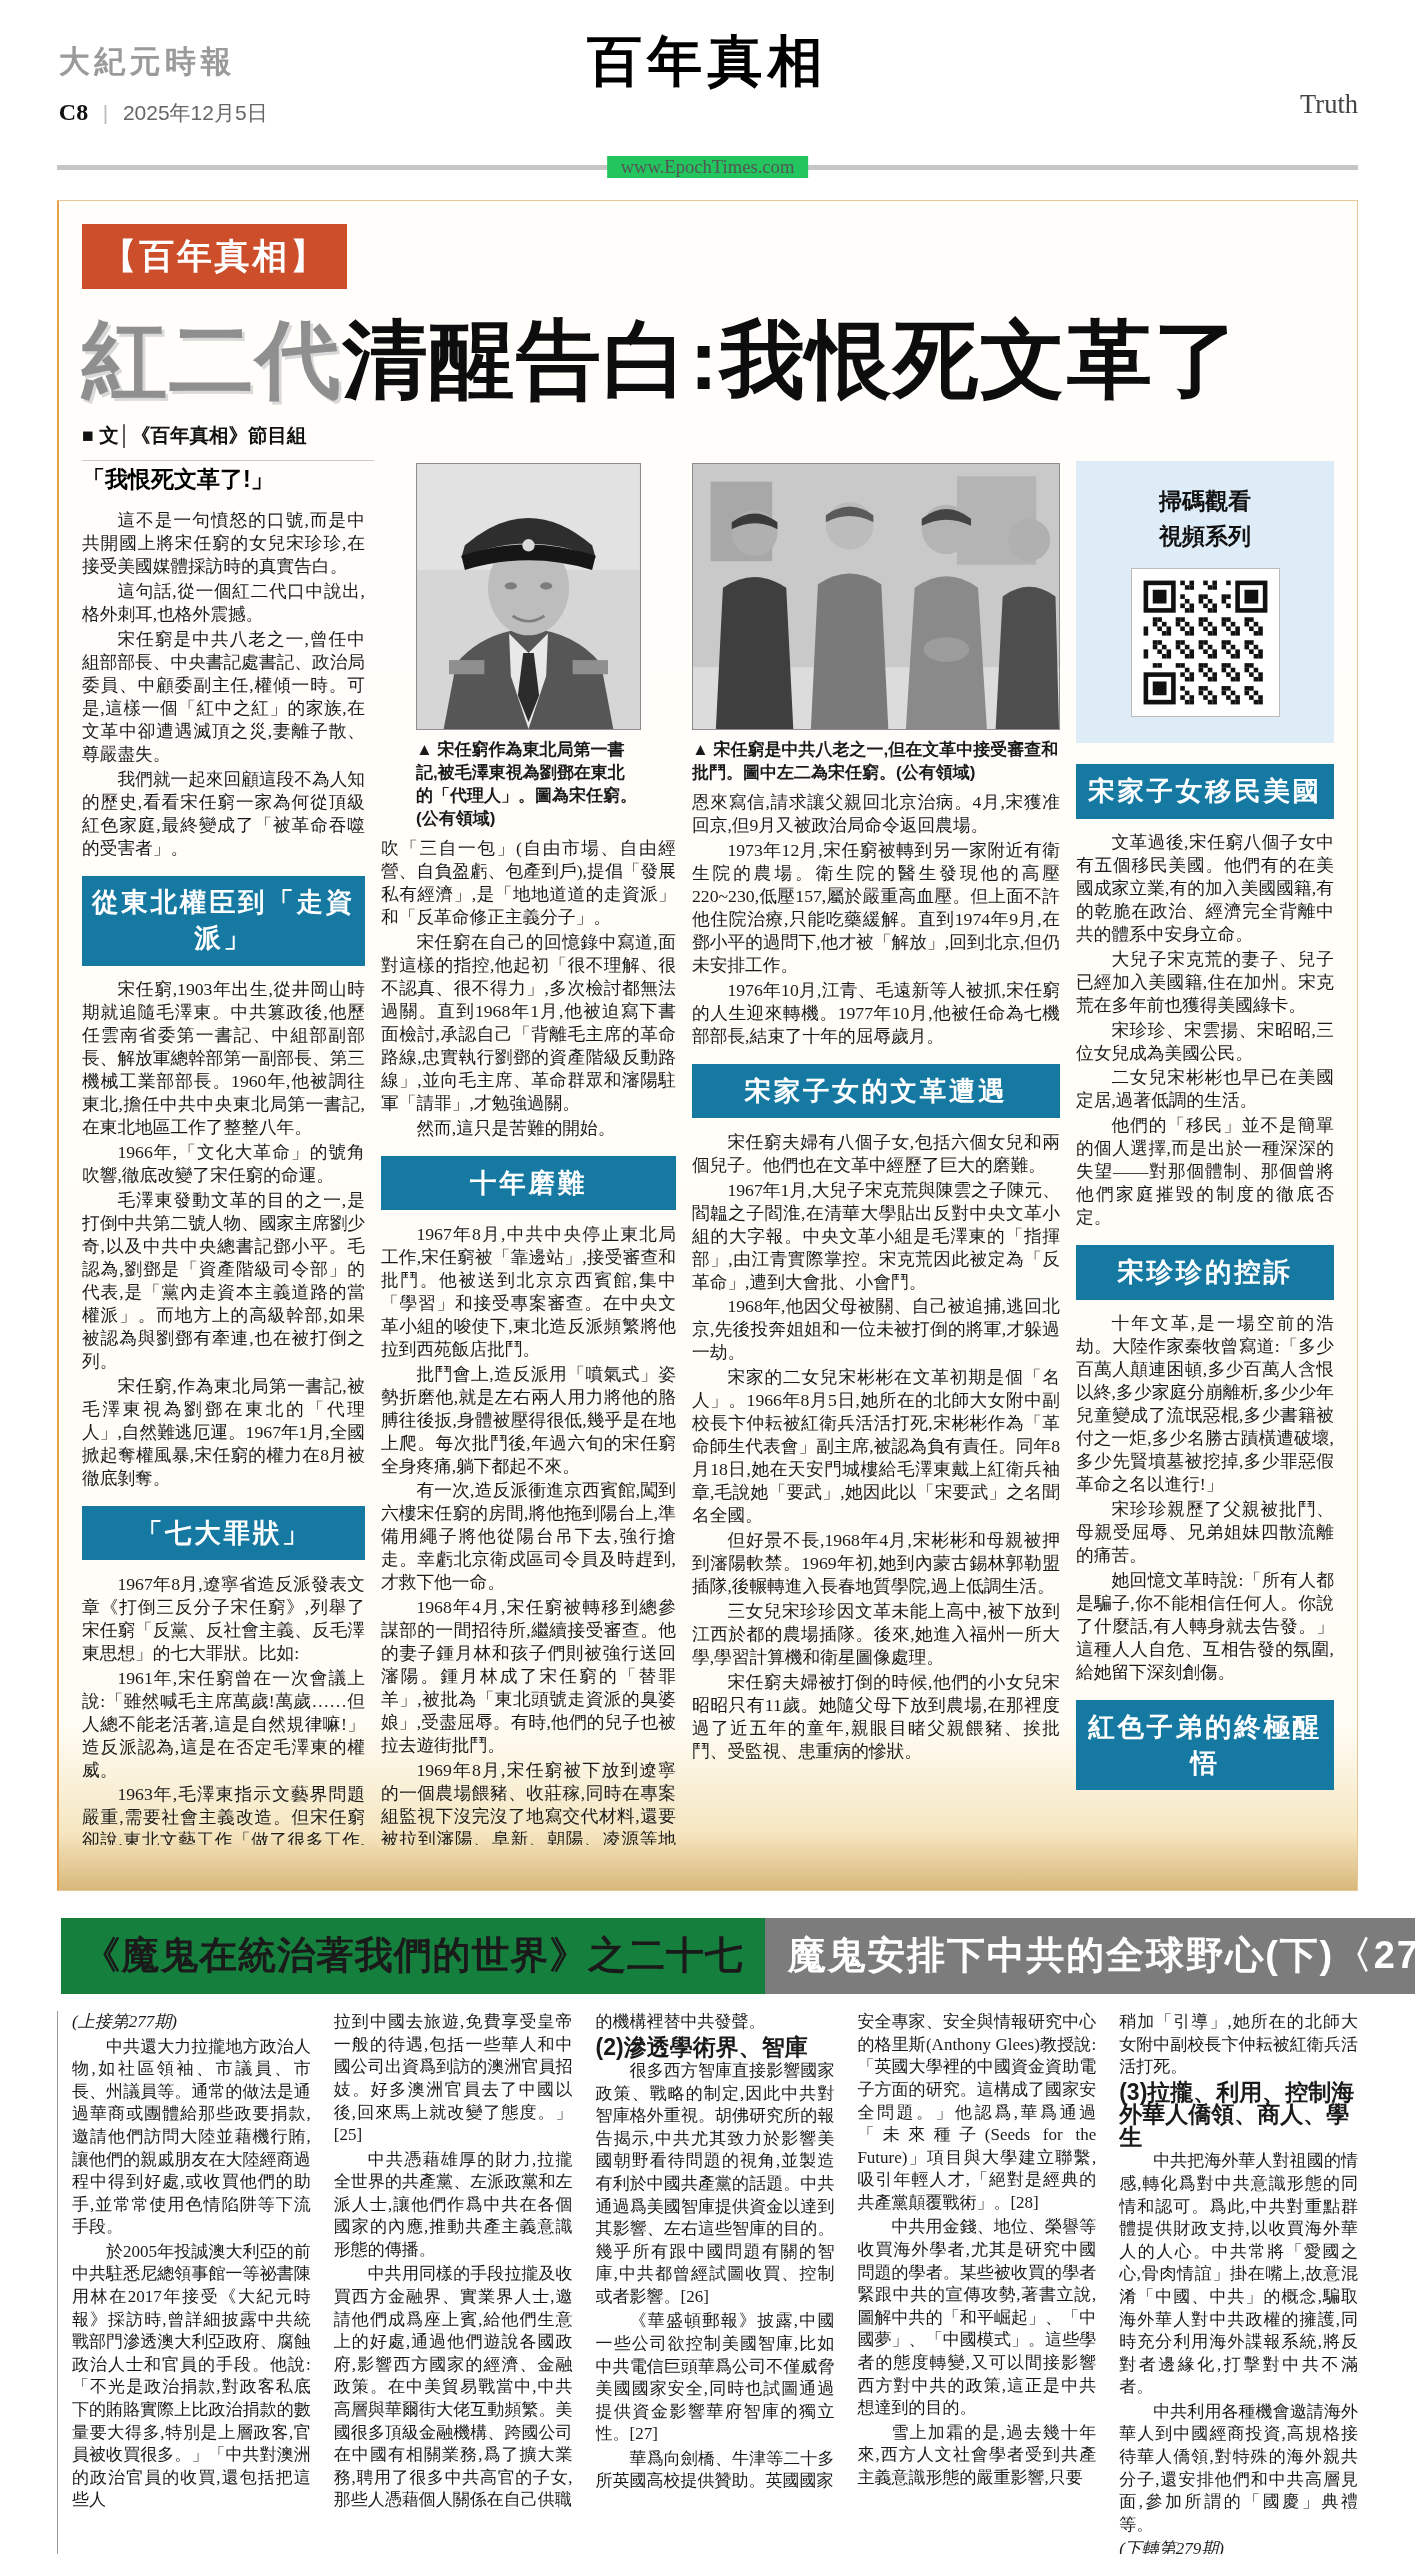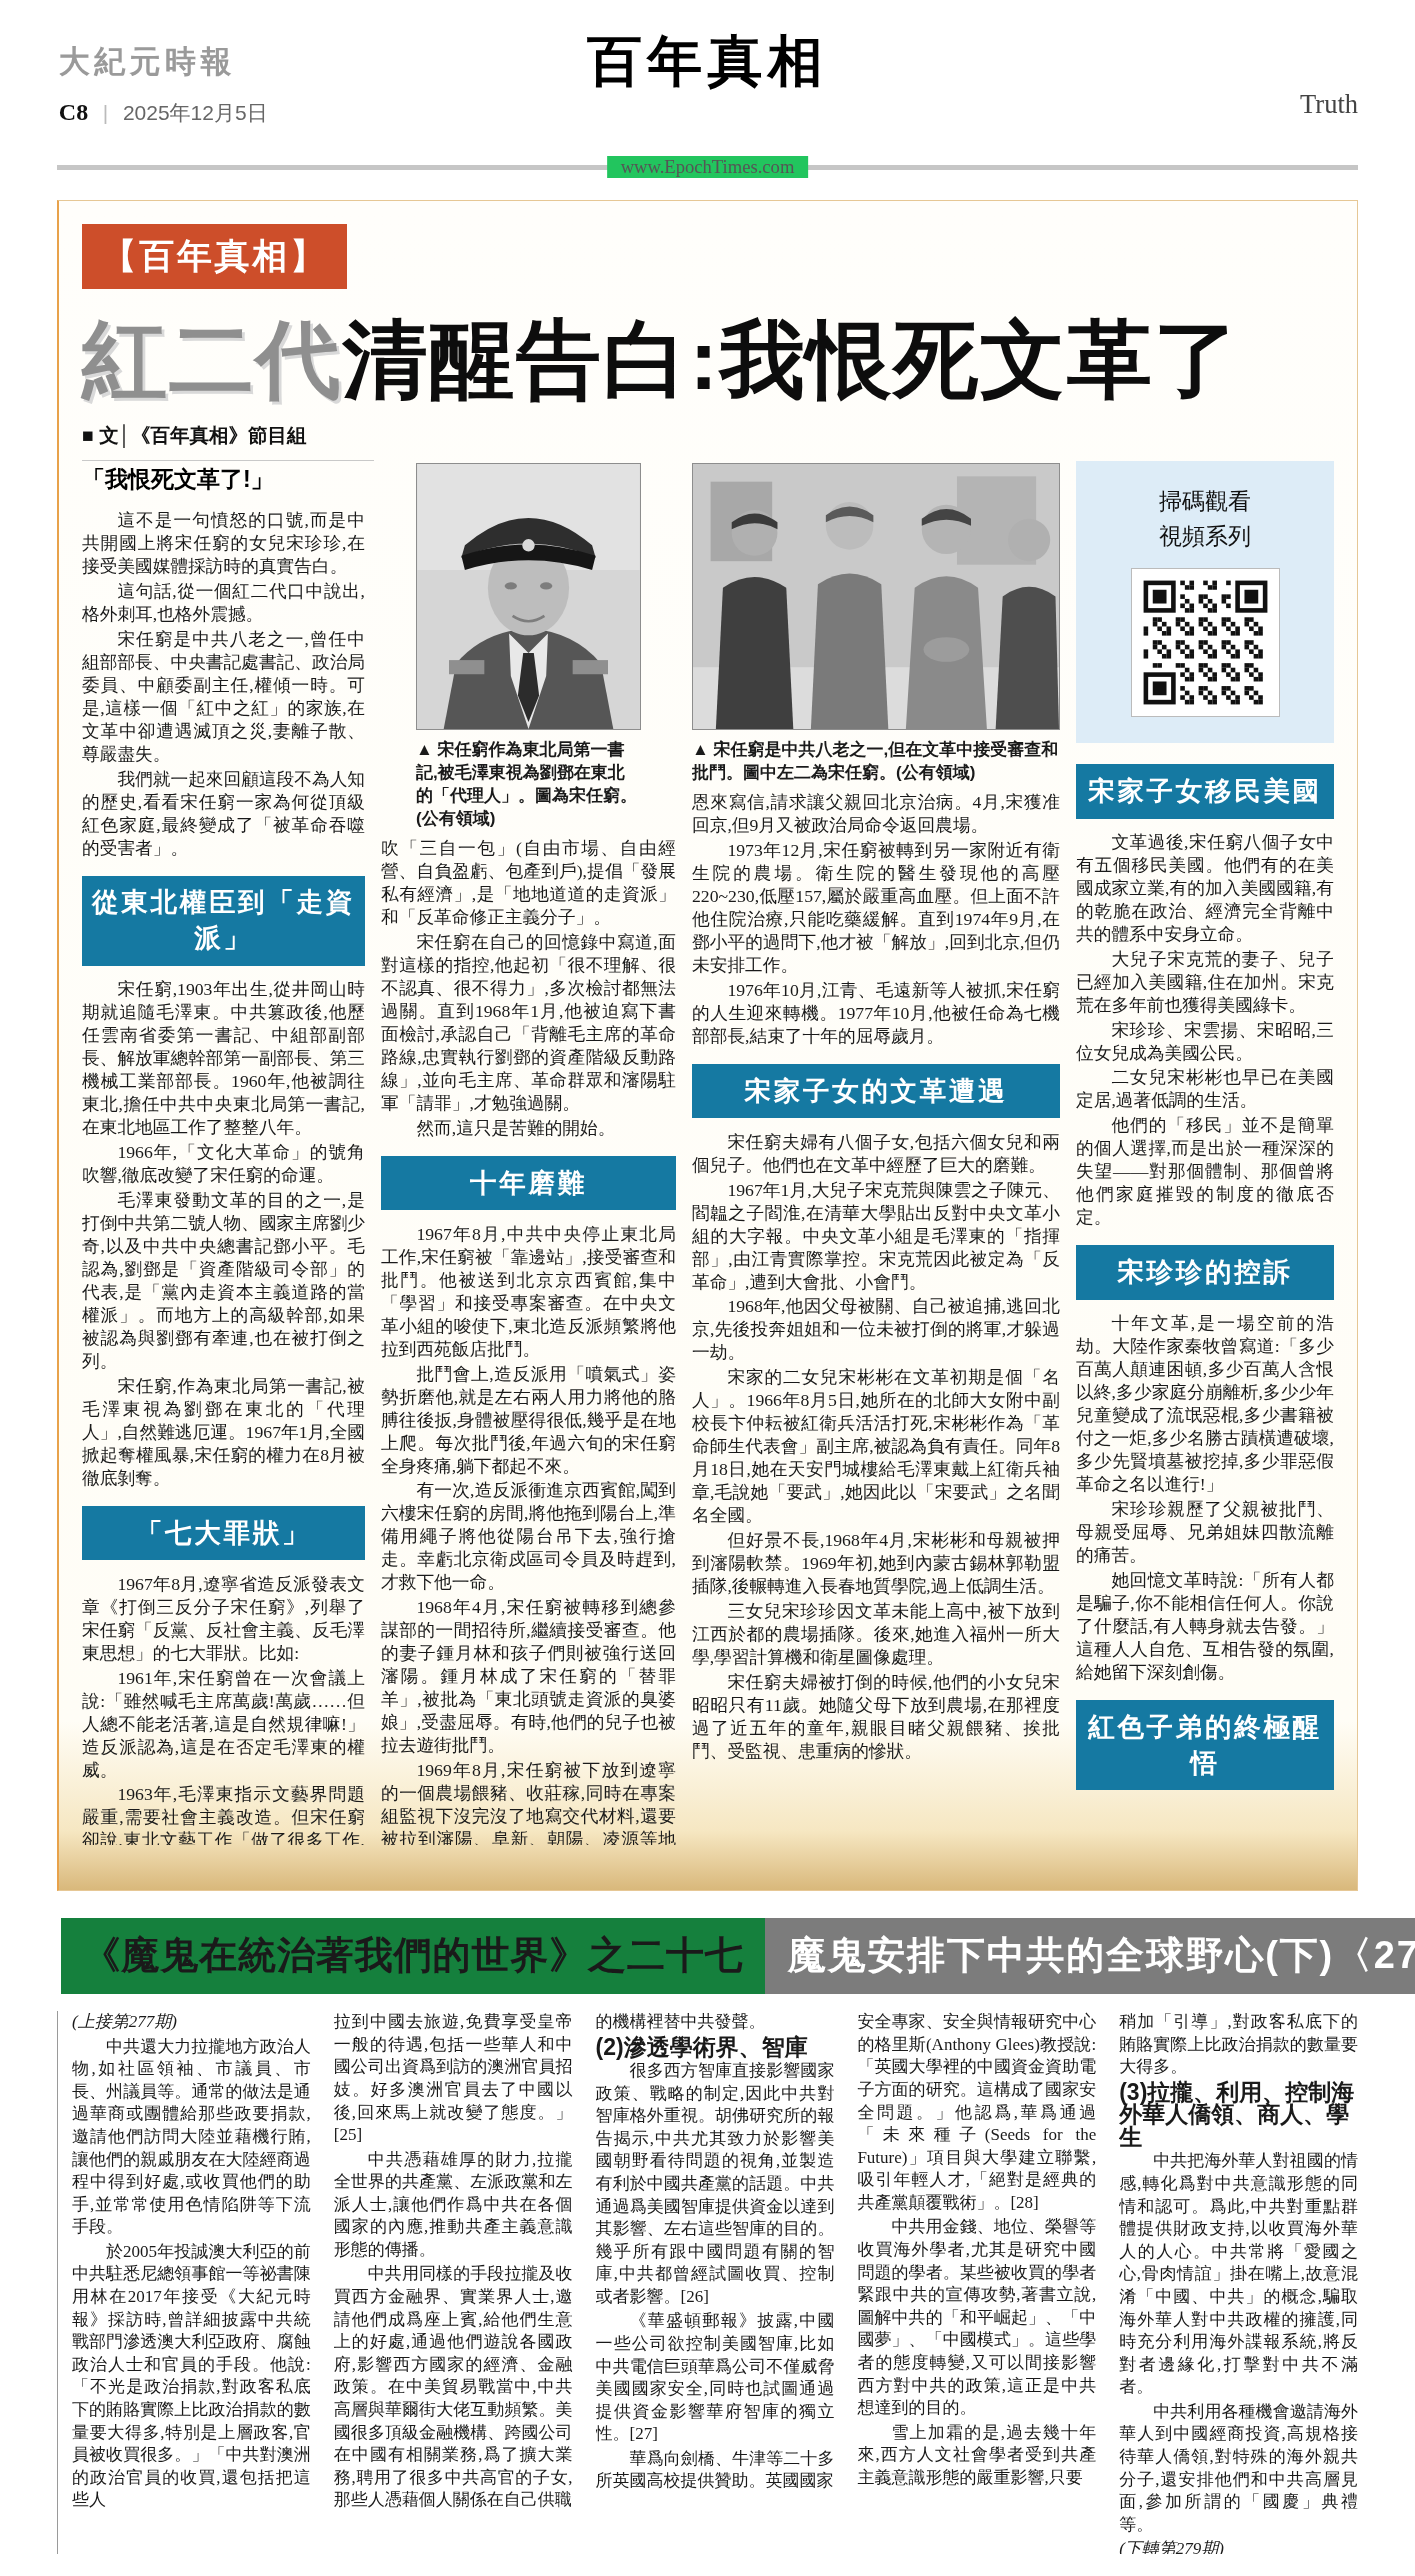--- a/index.html
+++ b/index.html
@@ -50,21 +50,21 @@
          margin:3.5px 0 14px; color:#000; }
   .bluebar { background:#1579a2; color:#fff; font-family:"Liberation Sans", sans-serif;
              font-weight:bold; font-size:26.5px; letter-spacing:2.7px; text-align:center;
              padding:8.8px 0 9.7px; margin:16px 0 12.4px; }
   figure.photo { margin:1.8px 0 7px; }
   figure.photo .ph-frame { border:0.9px solid #8d8d8d; background:#d8d8d8; font-size:0; }
   figure.photo.portrait { width:225px; margin-left:auto; margin-right:auto; }
   figcaption { font-family:"Liberation Sans", sans-serif; font-weight:bold; font-size:17px;
                line-height:23px; margin:8.8px 0 3.5px; text-align:left; }
   .qrpanel { background:#ddecf7; text-align:center; padding:23px 14px 26.5px; margin-bottom:21px; }
-  .qrpanel .qr-title { font-family:"Liberation Sans", sans-serif; font-weight:normal;
+  .qrpanel .qr-title { font-family:"Liberation Sans", sans-serif; font-weight:bold;
                        font-size:23px; line-height:35px; color:#111; }
   .qrpanel .qrwrap { display:inline-block; background:#fff; border:0.9px solid #bbb;
                      padding:7px; margin-top:14px; font-size:0; }
 
   
   .bottom { margin:26.5px 57px 0; }
   .bottom-header { display:flex; height:76px; }
   .bh-square { width:41px; background:#6f6f6f; margin-right:4.4px; }
   .bh-left { background:#15803d; display:flex; align-items:center; padding:0 21px;
              font-family:"Liberation Sans", sans-serif; font-weight:800; font-size:38px;
@@ -419,21 +419,21 @@
         <p class="para">很多西方智庫直接影響國家政策、戰略的制定,因此中共對智庫格外重視。胡佛研究所的報告揭示,中共尤其致力於影響美國朝野看待問題的視角,並製造有利於中國共產黨的話題。中共通過爲美國智庫提供資金以達到其影響、左右這些智庫的目的。幾乎所有跟中國問題有關的智庫,中共都曾經試圖收買、控制或者影響。[26]</p>
         <p class="para">《華盛頓郵報》披露,中國一些公司欲控制美國智庫,比如中共電信巨頭華爲公司不僅威脅美國國家安全,同時也試圖通過提供資金影響華府智庫的獨立性。[27]</p>
         <p class="para">華爲向劍橋、牛津等二十多所英國高校提供贊助。英國國家</p>
       </div>
     <div class="bcol">
         <p class="para cont">安全專家、安全與情報研究中心的格里斯(Anthony Glees)教授說:「英國大學裡的中國資金資助電子方面的研究。這構成了國家安全問題。」他認爲,華爲通過「未來種子(Seeds for the Future)」項目與大學建立聯繫,吸引年輕人才,「絕對是經典的共產黨顛覆戰術」。[28]</p>
         <p class="para">中共用金錢、地位、榮譽等收買海外學者,尤其是研究中國問題的學者。某些被收買的學者緊跟中共的宣傳攻勢,著書立說,圖解中共的「和平崛起」、「中國夢」、「中國模式」。這些學者的態度轉變,又可以間接影響西方對中共的政策,這正是中共想達到的目的。</p>
         <p class="para">雪上加霜的是,過去幾十年來,西方人文社會學者受到共產主義意識形態的嚴重影響,只要</p>
       </div>
     <div class="bcol">
-        <p class="para cont">稍加「引導」,對政客私底下的賄賂實際上比政治捐款的數量要大得多。</p>
+        <p class="para cont">稍加「引導」,她所在的北師大女附中副校長卞仲耘被紅衛兵活活打死。</p>
         <p class="boldp">(3)拉攏、利用、控制海外華人僑領、商人、學生</p>
         <p class="para">中共把海外華人對祖國的情感,轉化爲對中共意識形態的同情和認可。爲此,中共對重點群體提供財政支持,以收買海外華人的人心。中共常將「愛國之心,骨肉情誼」掛在嘴上,故意混淆「中國、中共」的概念,騙取海外華人對中共政權的擁護,同時充分利用海外諜報系統,將反對者邊緣化,打擊對中共不滿者。</p>
         <p class="para">中共利用各種機會邀請海外華人到中國經商投資,高規格接待華人僑領,對特殊的海外親共分子,還安排他們和中共高層見面,參加所謂的「國慶」典禮等。</p>
         <p class="notep">(下轉第279期)</p>
       </div>
   </div>
 </div>
 
 
 </body></html>

